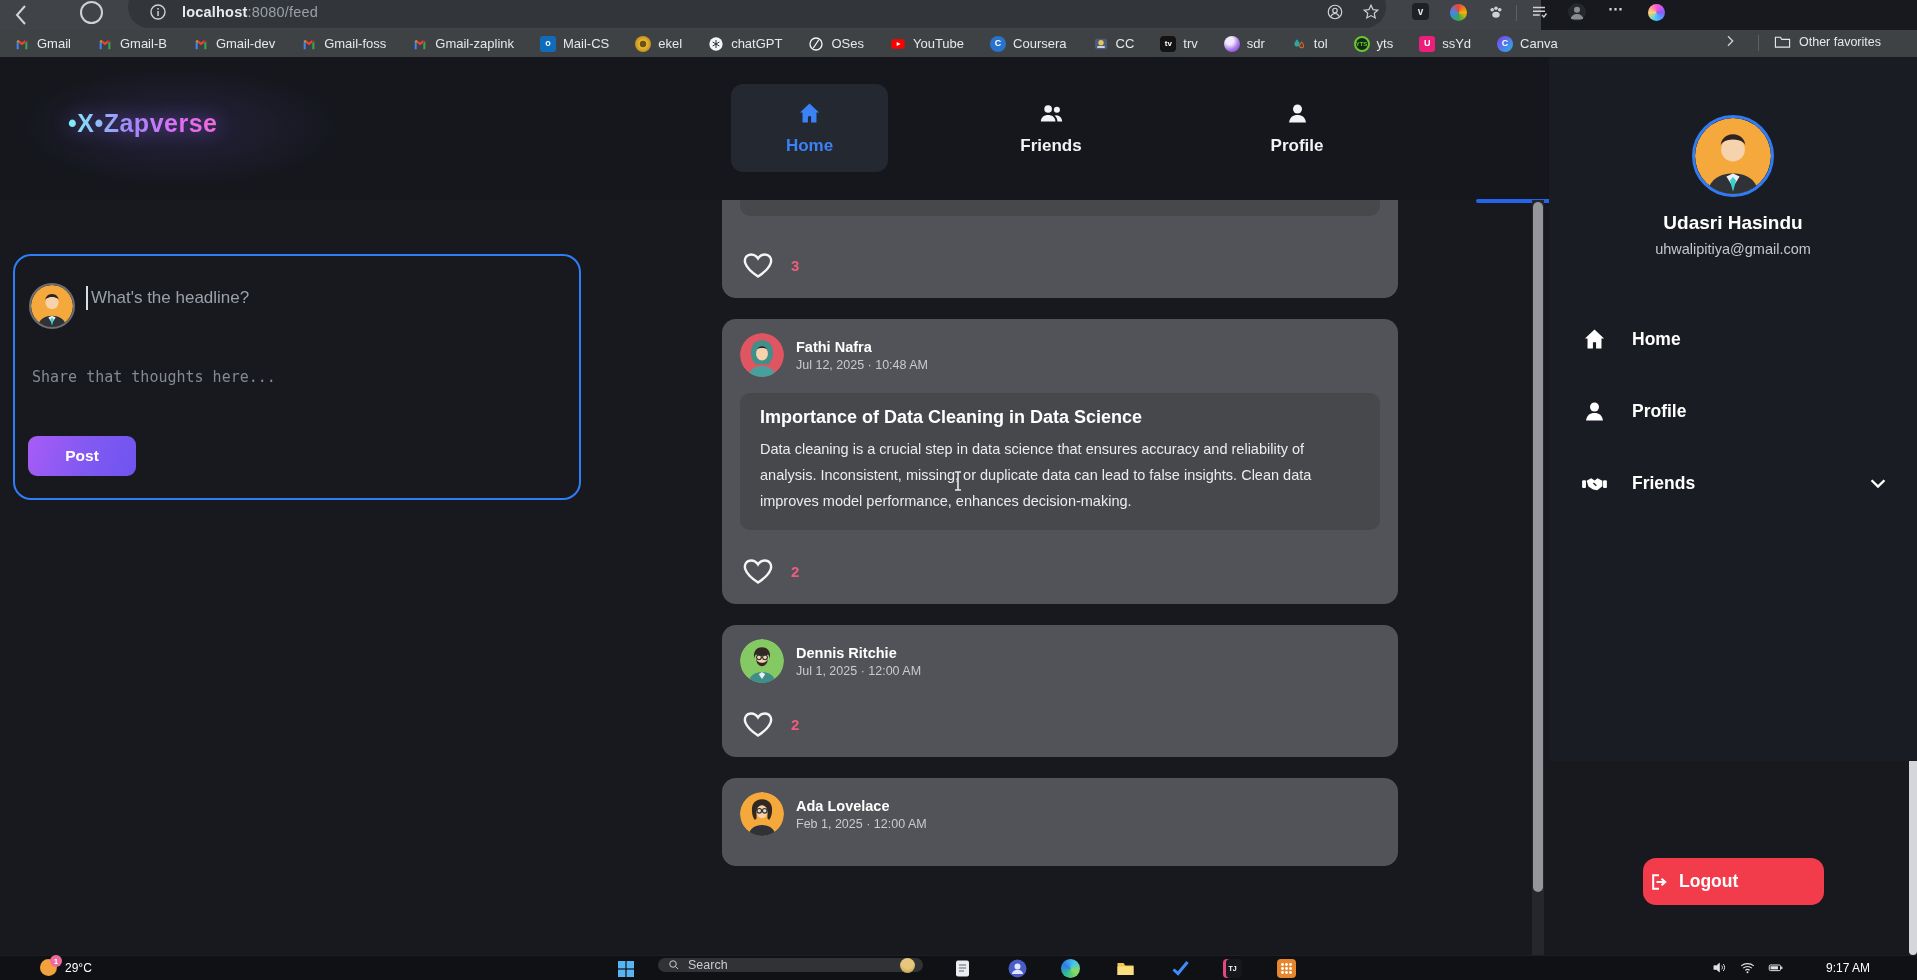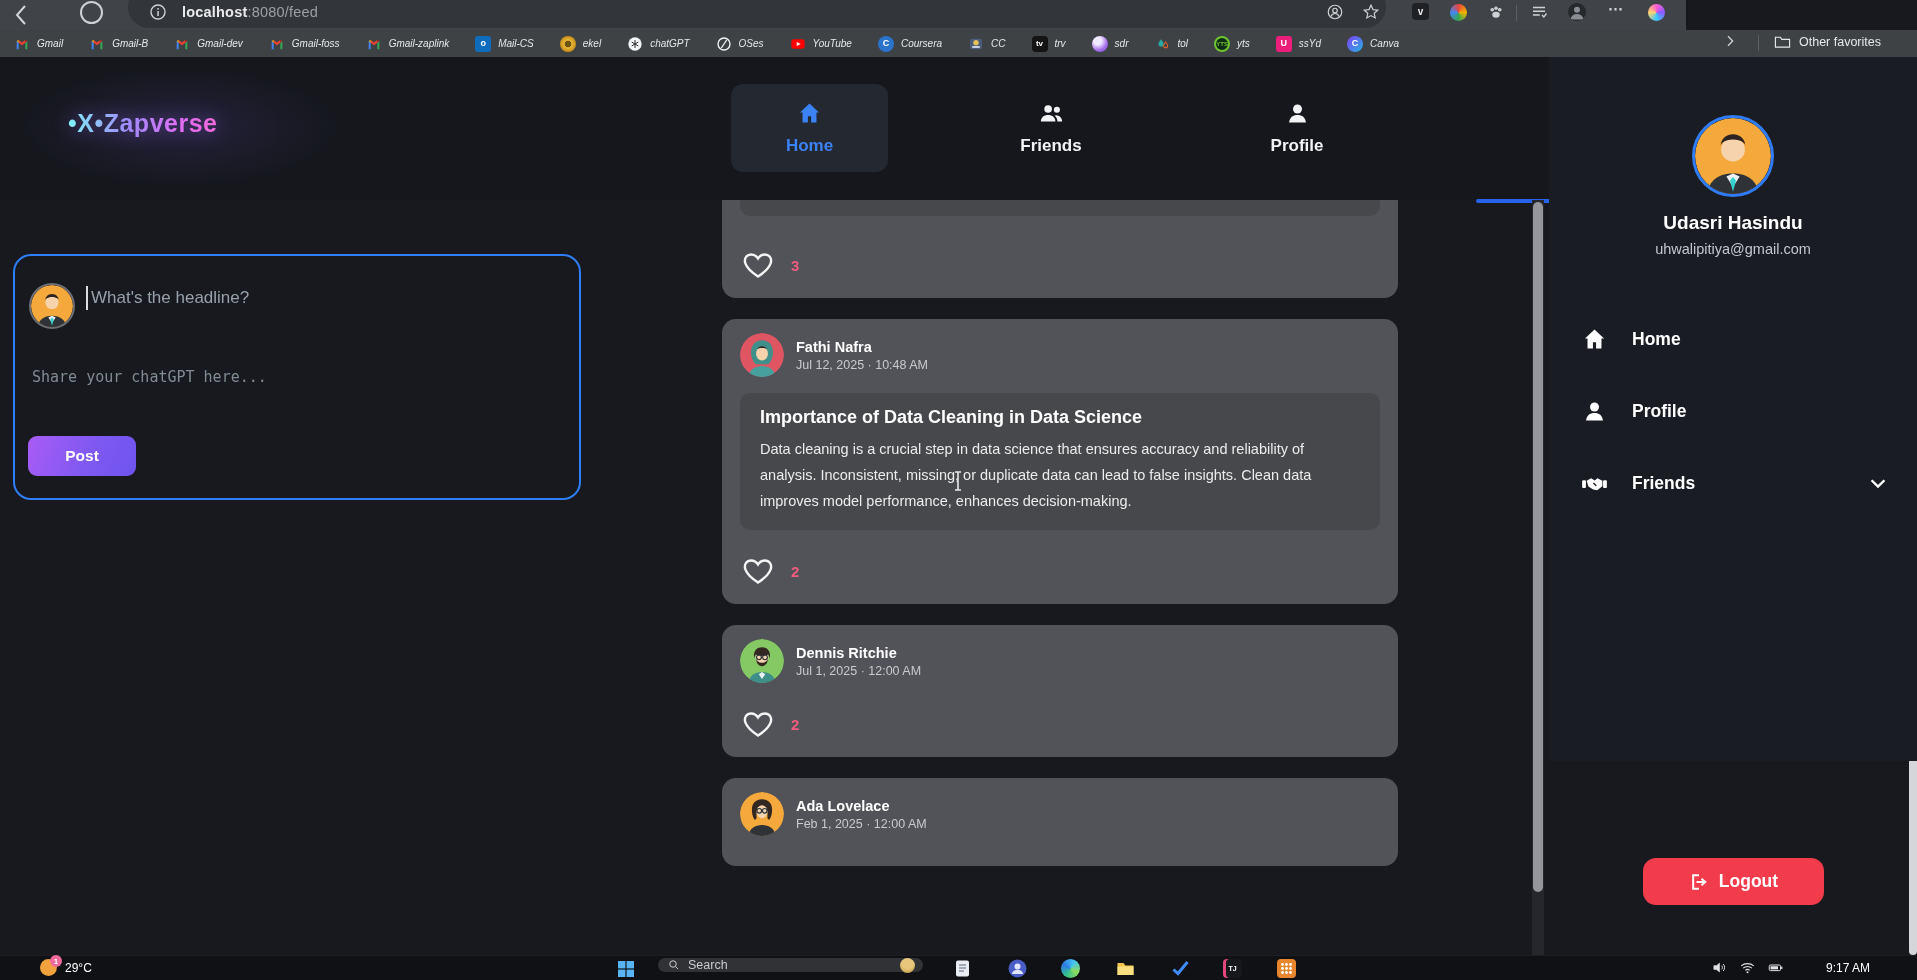--- a/index.html
+++ b/index.html
@@ -1,42 +1,42 @@
 <!DOCTYPE html>
 <html><head>
 <meta charset="utf-8">
 <style>
   html,body{margin:0;padding:0;background:#000;}
   #root{position:relative;width:1917px;height:980px;overflow:hidden;background:#17191f;
         font-family:"Liberation Sans",sans-serif;-webkit-font-smoothing:antialiased;}
   svg{display:block;}
 
   
-  #chrome{position:absolute;left:0;top:0;width:1686px;height:30px;background:#404347;}
+  #chrome{position:absolute;left:0;top:0;width:1541px;height:30px;background:#404347;}
   #back-btn{position:absolute;left:10px;top:2px;width:24px;height:24px;}
   #reload-btn{position:absolute;left:80px;top:1px;width:19px;height:19px;border:2px solid #cfd1d4;border-radius:50%;}
   #address-pill{position:absolute;left:128px;top:-14px;width:1258px;height:42px;border-radius:21px;background:#323539;}
   #info-ic{position:absolute;left:150px;top:4px;}
   #url{position:absolute;left:182px;top:4px;font-size:14.5px;letter-spacing:.2px;white-space:nowrap;}
   #url .host{color:#e9eaed;font-weight:bold;}
   #url .rest{color:#9aa0a6;}
   .chrome-ic{position:absolute;top:3px;width:18px;height:18px;color:#cfd1d4;}
   .chrome-dot-ic{position:absolute;top:4px;width:17px;height:17px;border-radius:50%;}
   #ext-wheel{background:conic-gradient(#e8453c,#f4b400,#34a853,#4285f4,#e8453c);}
   #copilot{background:conic-gradient(#ff5bd1,#8a5bff,#39c8ff,#ffd36b,#ff5bd1);}
   #chrome-divider{position:absolute;left:1516px;top:5px;width:1px;height:16px;background:#5c5f63;}
   #profile-avatar{position:absolute;left:1568px;top:3px;width:18px;height:18px;border-radius:50%;background:#26292c;overflow:hidden;}
   #dots-menu{position:absolute;left:1608px;top:0px;color:#d3d5d8;font-size:15px;font-weight:bold;letter-spacing:1px;}
   #ext-badge{position:absolute;left:1412px;top:3px;width:17px;height:17px;border-radius:4px;background:#1f2124;color:#e8eaed;
              font-size:10px;font-weight:bold;display:flex;align-items:center;justify-content:center;}
 
   
   #bookmarks{position:absolute;left:0;top:30px;width:1917px;height:27px;background:#3f4245;display:flex;align-items:center;padding-left:14px;box-sizing:border-box;}
   .bm-item{display:flex;align-items:center;gap:7px;margin-right:26px;cursor:default;}
-  .bm-label{font-size:10px;color:#e6e8ea;white-space:nowrap;font-style:italic;}
+  .bm-label{font-size:13px;color:#e6e8ea;white-space:nowrap;}
   .fav{width:16px;height:16px;display:inline-flex;align-items:center;justify-content:center;flex:none;
        border-radius:3px;font-size:9px;font-weight:bold;color:#fff;line-height:1;}
   #bm-more{position:absolute;left:1722px;top:5px;color:#cfd1d4;}
   #bm-divider{position:absolute;left:1758px;top:5px;width:1px;height:16px;background:#5c5f63;}
   #other-fav{position:absolute;left:1774px;top:4px;display:flex;align-items:center;gap:8px;color:#e6e8ea;font-size:12.5px;}
 
   
   #app{position:absolute;left:0;top:57px;width:1917px;height:898px;background:#17191f;}
   #app-header{position:absolute;left:0;top:0;width:1549px;height:143px;background:#15171d;}
   #app-header::before{content:"";position:absolute;left:20px;top:10px;width:320px;height:120px;
@@ -93,21 +93,21 @@
   #sb-avatar svg{width:100%;height:100%;}
   #sb-name{margin-top:15px;text-align:center;font-size:19px;font-weight:bold;color:#fff;}
   #sb-email{margin-top:7px;text-align:center;font-size:14.5px;color:#c3c7cd;}
   #sb-menu{margin-top:60px;}
   .sb-item{display:flex;align-items:center;gap:24px;height:44px;padding-left:32px;margin-bottom:28px;cursor:pointer;color:#fff;}
   .sb-item svg{width:27px;height:27px;fill:#fff;flex:none;}
   .sb-label{font-size:17.5px;font-weight:bold;}
   .sb-chevron{margin-left:auto;margin-right:28px;}
   .sb-chevron svg{width:22px;height:22px;fill:none;stroke:#fff;stroke-width:2.6;}
   #logout-btn{position:absolute;left:94px;top:801px;width:181px;height:47px;border:none;border-radius:13px;background:#f23c4c;cursor:pointer;
-              display:flex;align-items:center;justify-content:center;gap:10px;color:#fff;font-size:17.5px;font-weight:bold;font-family:"Liberation Sans",sans-serif;}
+              display:flex;align-items:center;gap:10px;color:#fff;font-size:17.5px;font-weight:bold;font-family:"Liberation Sans",sans-serif;}
   #logout-btn svg{width:20px;height:20px;stroke:#fff;stroke-width:2.4;fill:none;}
 
   
   #ibeam{position:absolute;left:952px;top:413px;}
 
   
   #taskbar{position:absolute;left:0;top:955px;width:1917px;height:25px;background:#101114;border-top:1px solid #1d1e22;box-sizing:border-box;}
   #weather{position:absolute;left:40px;top:3px;display:flex;align-items:center;gap:8px;}
   #weather-sun{position:relative;width:17px;height:17px;border-radius:50%;background:radial-gradient(circle at 35% 65%,#f2a23c 60%,#c27e22);}
   #weather-badge{position:absolute;right:-5px;top:-4px;width:12px;height:12px;border-radius:50%;background:#ef6a9b;color:#fff;
@@ -392,21 +392,21 @@
             <circle cx="24" cy="24" r="24" fill="#f5a83b"></circle>
             <circle cx="24" cy="20" r="7.5" fill="#f6d3ad"></circle>
             <path d="M24 10.2c-4.6 0-7.8 3.3-7.8 7.6 0-1.1.5-1.9 1.3-2.4 1.8-1.2 4-1.8 6.5-1.8s4.7.6 6.5 1.8c.8.5 1.3 1.3 1.3 2.4 0-4.3-3.2-7.6-7.8-7.6z" fill="#2d2320"></path>
             <path d="M8 48c.5-8.5 7-13 16-13s15.5 4.5 16 13z" fill="#2f3237"></path>
             <path d="M24 35l-4.2 2 4.2 6.5 4.2-6.5z" fill="#eef1f4"></path>
             <path d="M24 37.2l-1.9 2.2L24 46.5l1.9-7.1z" fill="#35d2cf"></path>
           </svg>
         </div>
       <div id="composer-caret"></div>
       <div id="composer-title">What's the headline?</div>
-      <div id="composer-body">Share your chatGPT here...</div>
+      <div id="composer-body">Share that thoughts here...</div>
       <button id="post-btn">Post</button>
     </div>
 
     <div id="feed">
         <div class="post post-top">
           <div class="content-frag"></div>
           <div class="like-row">
             <button class="like-btn">
               <svg viewBox="0 0 24 24">
                 <path d="M12 20.6S4.4 15.8 2.6 11C1.2 7.3 3.5 4.1 6.9 4.1c2 0 3.8 1 5.1 3 1.3-2 3.1-3 5.1-3 3.4 0 5.7 3.2 4.3 6.9-1.8 4.8-9.4 9.6-9.4 9.6z" fill="none" stroke="#f5f5f5" stroke-width="1.8"></path>

